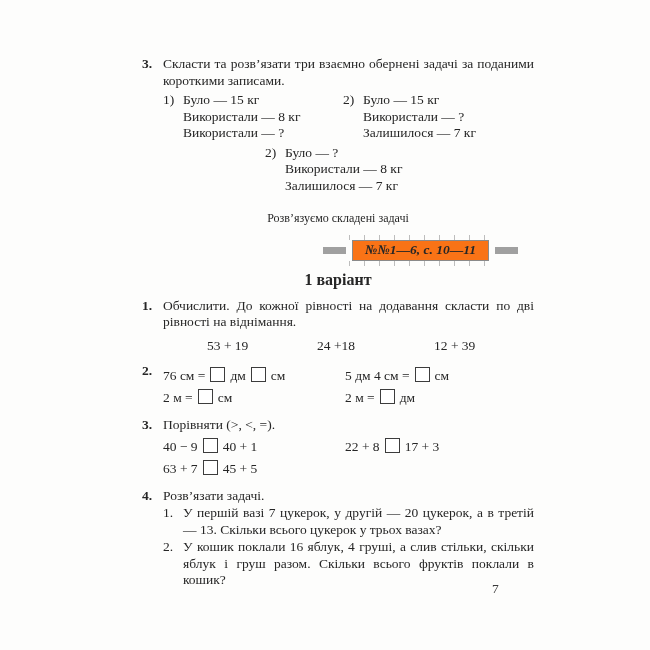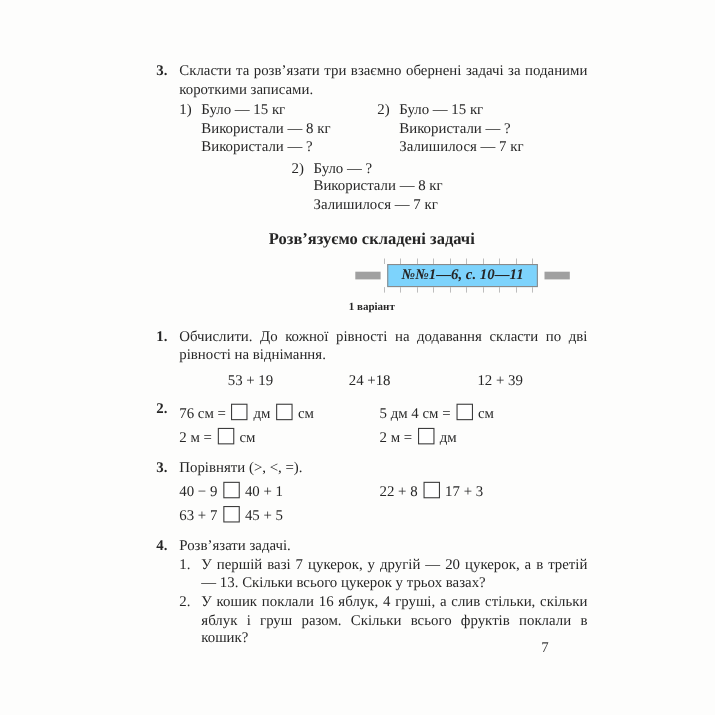--- a/index.html
+++ b/index.html
@@ -26,51 +26,51 @@
   .tnum{width:21px;flex:none;font-weight:bold;}
   .tbody{flex:1;min-width:0;}
   .stmt{margin:0;text-align:justify;}
   
   .records{display:grid;grid-template-columns:180px 1fr;margin-top:3px;}
   .rec{display:flex;}
   .rlabel{width:20px;flex:none;}
   .rec-center{margin-left:102px;margin-top:3px;}
   
   .sec-heading{
-    text-align:center;font-weight:bold;font-size:15px;
+    text-align:center;font-weight:normal;font-size:12px;
     margin:16px 0 0 0;
   }
   
   .ruler-row{
     display:flex;align-items:center;justify-content:flex-end;
     margin:13px 16px 0 0;
   }
   .ruler-bar{
     width:23px;height:7px;background:#a0a0a0;flex:none;
   }
   .ruler-box{
     position:relative;
     margin:0 6px;
     border:1px solid #8a8a8a;
     padding:1px 12px 2px 12px;
-    background:#7dd3fc;
+    background:#f97316;
   }
   .ruler-text{
     font-weight:bold;font-style:italic;font-size:13.5px;
     white-space:nowrap;
   }
   .ticks{
     position:absolute;left:-4px;right:-4px;height:5px;
     background:repeating-linear-gradient(90deg,#bdbdbd 0 1px,transparent 1px 15px);
   }
   .ticks-top{top:-6px;}
   .ticks-bottom{bottom:-6px;}
   
   .variant{
-    text-align:center;font-weight:bold;font-size:10px;
+    text-align:center;font-weight:bold;font-size:16px;
     margin:11px 0 9px 0;
   }
   .mt{margin-top:9px;}
   
   .exprs{display:flex;margin-top:7px;}
   .exprs span:nth-child(1){width:110px;flex:none;margin-left:44px;}
   .exprs span:nth-child(2){width:117px;flex:none;}
   
   .grid2{
     display:grid;grid-template-columns:182px 1fr;

